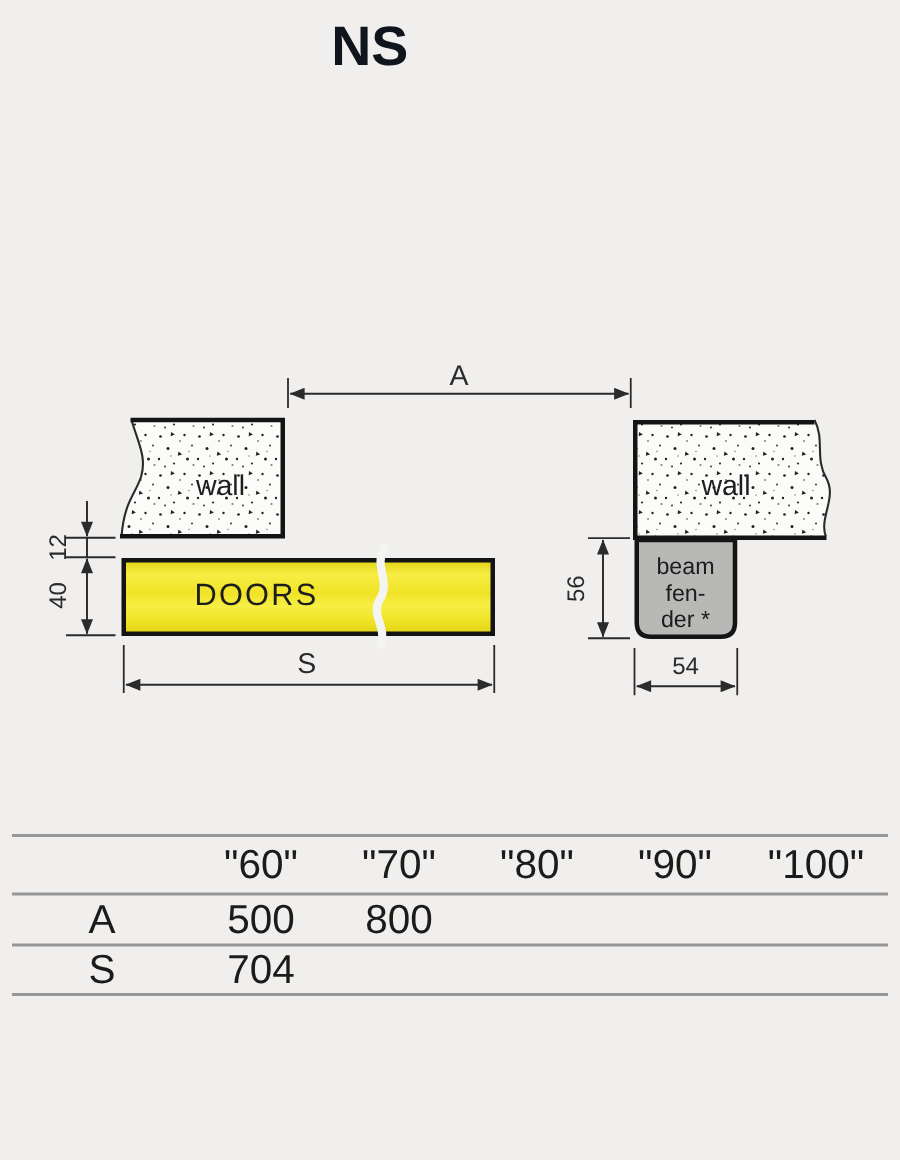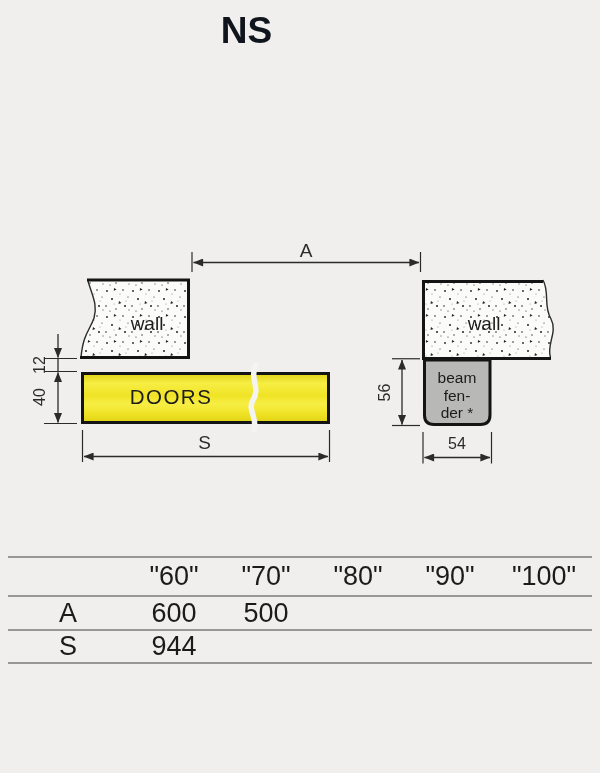--- a/index.html
+++ b/index.html
@@ -163,22 +163,22 @@
     <div class="trow thead">
       <div class="tcell labelcol"></div>
       <div class="tcell">"60"</div>
       <div class="tcell">"70"</div>
       <div class="tcell">"80"</div>
       <div class="tcell">"90"</div>
       <div class="tcell last">"100"</div>
     </div>
     <div class="trow row-a">
       <div class="tcell labelcol">A</div>
-      <div class="tcell">600</div>
       <div class="tcell">500</div>
+      <div class="tcell">800</div>
     </div>
     <div class="trow row-s">
       <div class="tcell labelcol">S</div>
-      <div class="tcell">944</div>
+      <div class="tcell">704</div>
     </div>
   </div>
 
 </div>
 
 </body></html>

